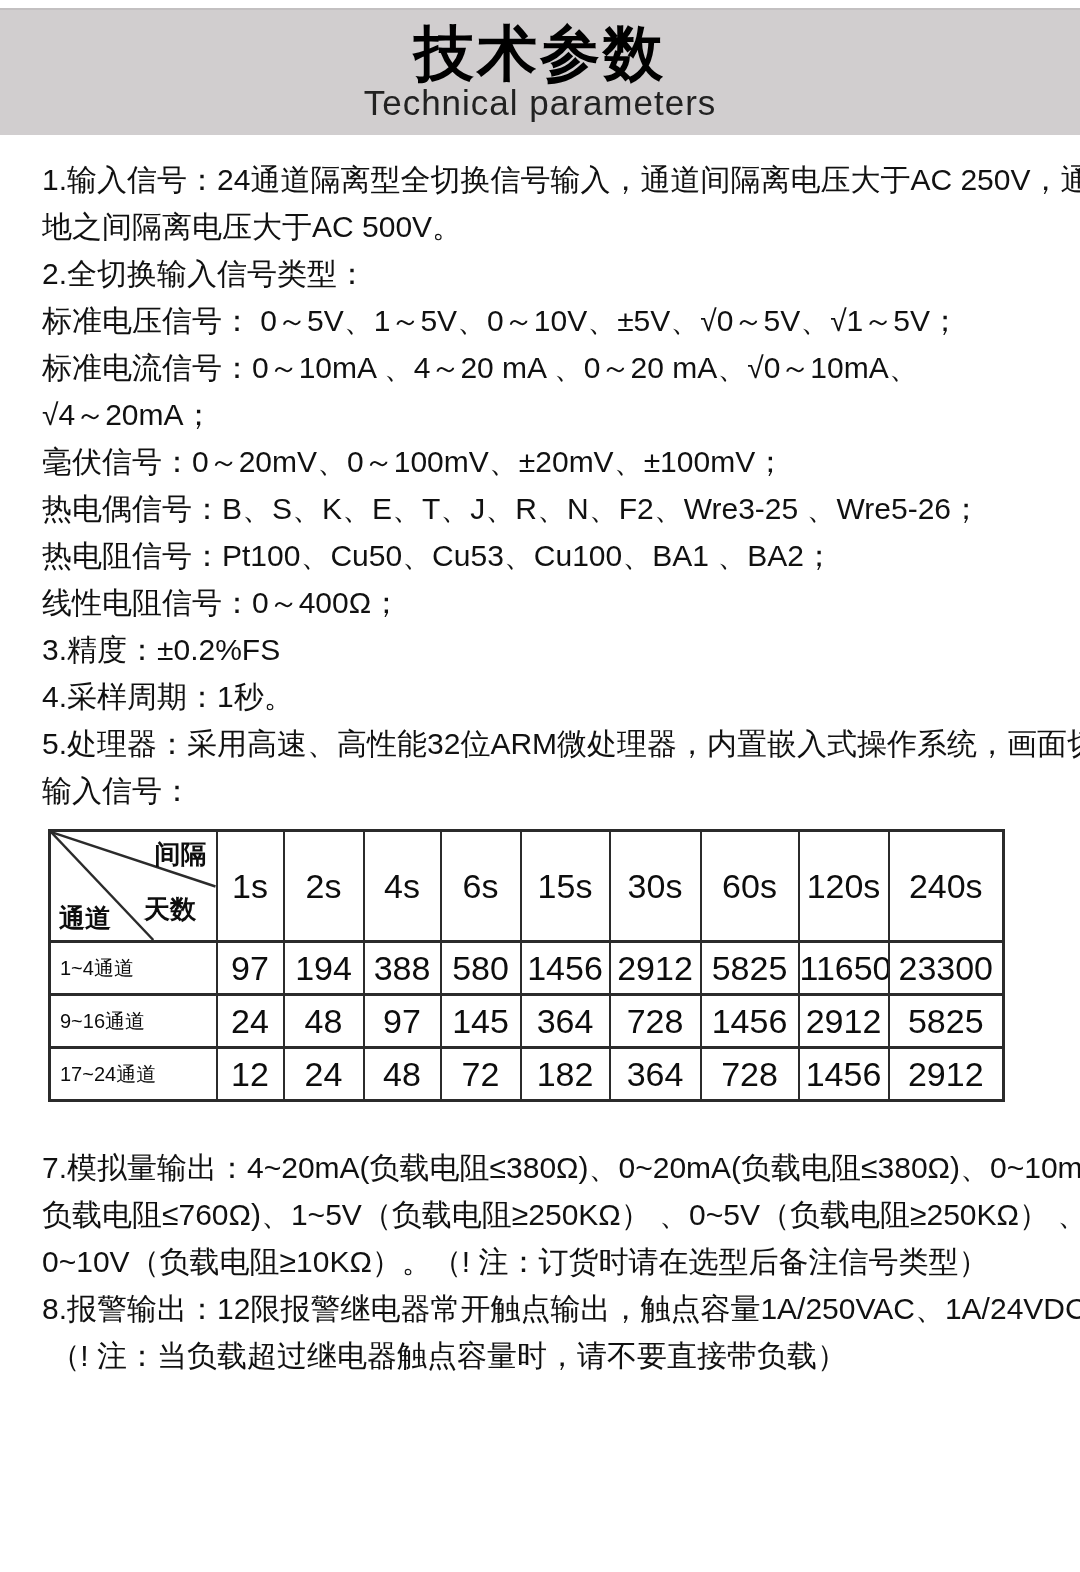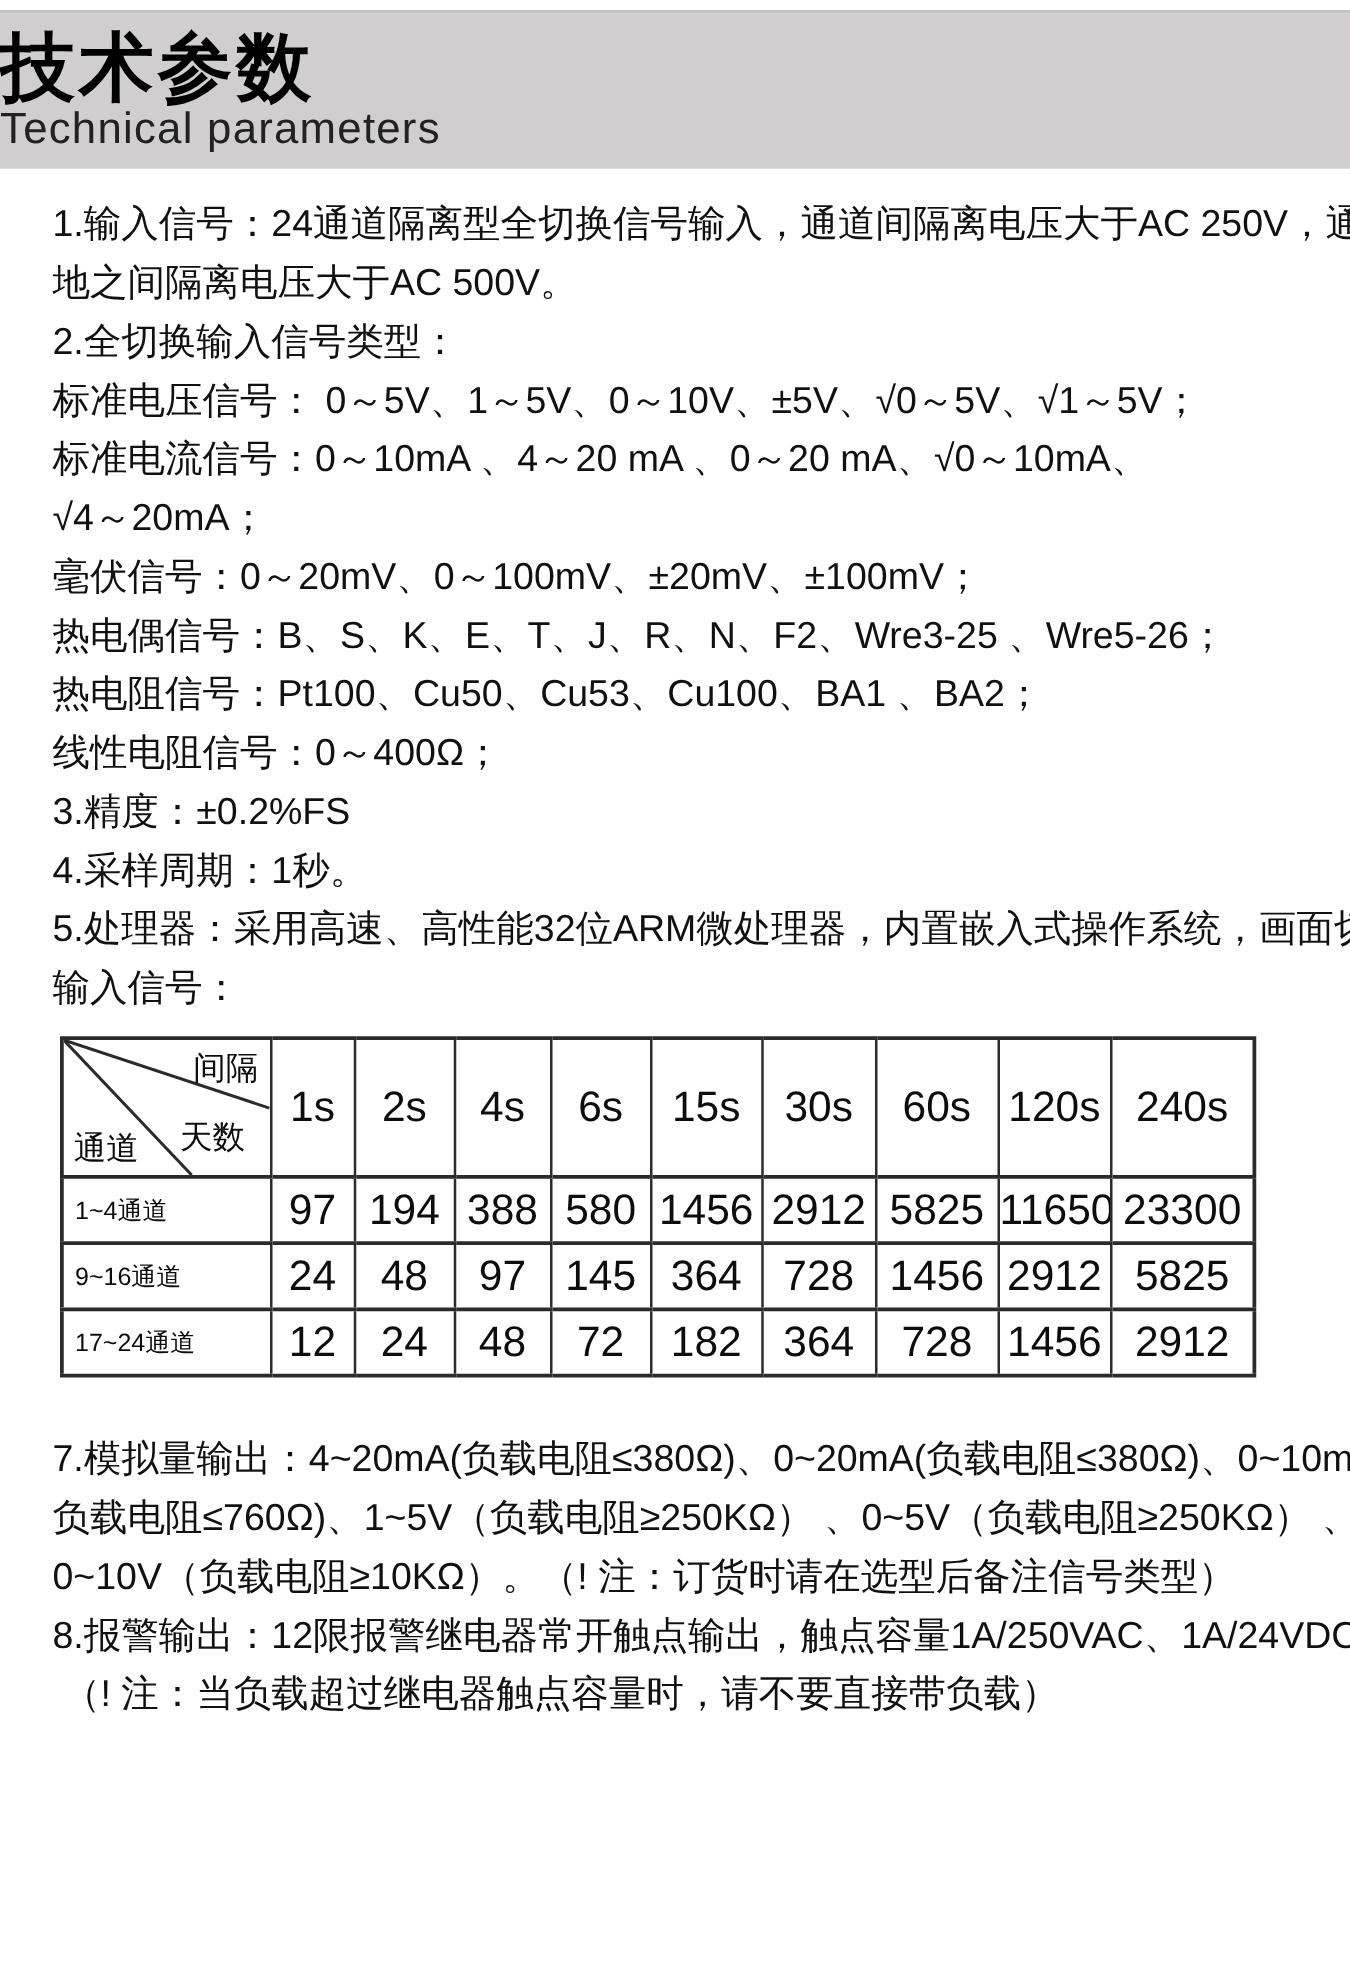--- a/index.html
+++ b/index.html
@@ -19,21 +19,21 @@
     background: #ffffff;
   }
   
   .band {
     margin-top: 8px;
     height: 125px;
     background: #d1cecf;
     border-top: 2px solid #c3c0c1;
     display: flex;
     flex-direction: column;
-    align-items: flex-start;
+    align-items: center;
     justify-content: center;
   }
   .band .title {
     margin: 0;
     font-size: 60px;
     line-height: 1.02;
     font-weight: 700;
     letter-spacing: 3px;
     color: #000000;
   }
@@ -86,21 +86,21 @@
     position: relative;
   }
   th.corner svg.diag {
     position: absolute;
     left: 0; top: 0;
     width: 100%; height: 100%;
   }
   th.corner .c-label {
     position: absolute;
     font-size: 26px;
-    font-weight: 400;
+    font-weight: 700;
     color: #0d0d0d;
     line-height: 1;
   }
   th.corner .c-interval { top: 9px;  right: 9px;  }
   th.corner .c-days     { top: 64px; left: 93px;  }
   th.corner .c-channel  { bottom: 9px; left: 8px; }
   
   .content-after {
     padding: 42px 40px 0 42px;
   }

